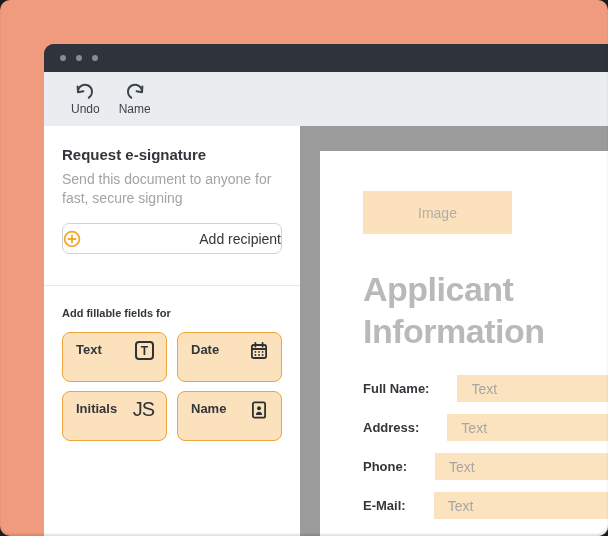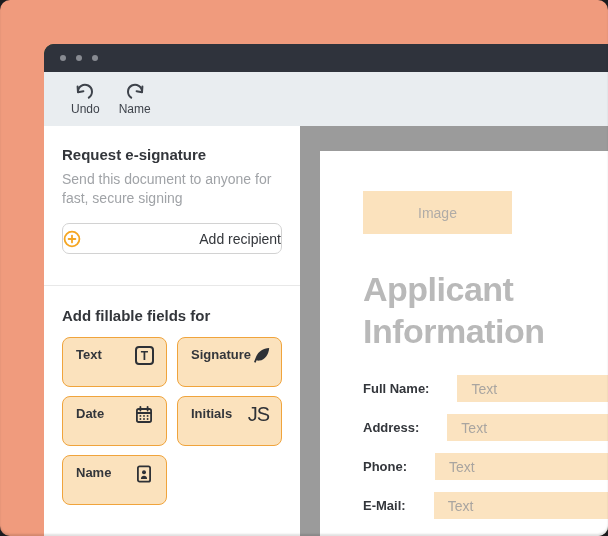--- a/index.html
+++ b/index.html
@@ -47,21 +47,21 @@
   .sidebar-title { font-size: 15px; font-weight: 700; color: #33363B; margin-bottom: 7px; }
   .sidebar-desc { font-size: 14px; line-height: 19px; color: #A0A3A7; margin-bottom: 15px; }
   .add-recipient {
     width: 100%; height: 31px; background: #fff;
     border: 1.5px solid #D2D2D2; border-radius: 7px; cursor: pointer;
     display: flex; align-items: center; justify-content: space-between; gap: 10px;
     font-family: "Liberation Sans", sans-serif;
     font-size: 14px; color: #33363B;
   }
   .divider { height: 1px; background: #E8E8E8; margin: 31px -18px 0 -18px; }
-  .fields-heading { font-size: 15px; font-weight: 700; color: #33363B; margin: 21px 0 13px; }
+  .fields-heading { font-size: 11px; font-weight: 700; color: #33363B; margin: 21px 0 13px; }
   .field-grid { display: grid; grid-template-columns: 105px 105px; gap: 9px 10px; }
   .field-btn {
     height: 50px; background: #FBE2BD; border: 1.5px solid #F0A43C;
     border-radius: 8px; cursor: pointer; padding: 9px 12px 0 13px;
     display: flex; justify-content: space-between; align-items: flex-start;
     font-family: "Liberation Sans", sans-serif;
     font-size: 13px; font-weight: 700; color: #33363B; text-align: left;
   }
   .field-btn .fi { flex: 0 0 auto; margin-top: -1px; }
   .tbox {
@@ -148,28 +148,20 @@
         <div class="divider"></div>
         <div class="fields-heading">Add fillable fields for</div>
 
         <div class="field-grid">
 
           <button class="field-btn">
             <span>Text</span>
             <span class="fi tbox">T</span>
           </button>
 
-          <button class="field-btn">
-            <span>Signature</span>
-            <span class="fi">
-              <svg width="20" height="20" viewBox="0 0 20 20">
-                <path d="M18.2 1.9 C 12.2 2.4 7.3 5.4 5.3 10.3 L 3 16.1 L 4.6 16.7 L 5.6 14.3 C 6.4 14.7 7.5 14.8 8.6 14.6 C 14 13.6 17.6 8.6 18.2 1.9 Z" fill="#2E3136"></path>
-              </svg>
-            </span>
-          </button>
 
           <button class="field-btn">
             <span>Date</span>
             <span class="fi">
               <svg width="20" height="20" viewBox="0 0 20 20" fill="none" stroke="#2E3136" stroke-width="1.8" stroke-linecap="round">
                 <rect x="2.9" y="4" width="14.2" height="13" rx="1.8"></rect>
                 <line x1="6.4" y1="1.8" x2="6.4" y2="5.6"></line>
                 <line x1="13.6" y1="1.8" x2="13.6" y2="5.6"></line>
                 <line x1="2.9" y1="8" x2="17.1" y2="8"></line>
                 <g fill="#2E3136" stroke="none">

